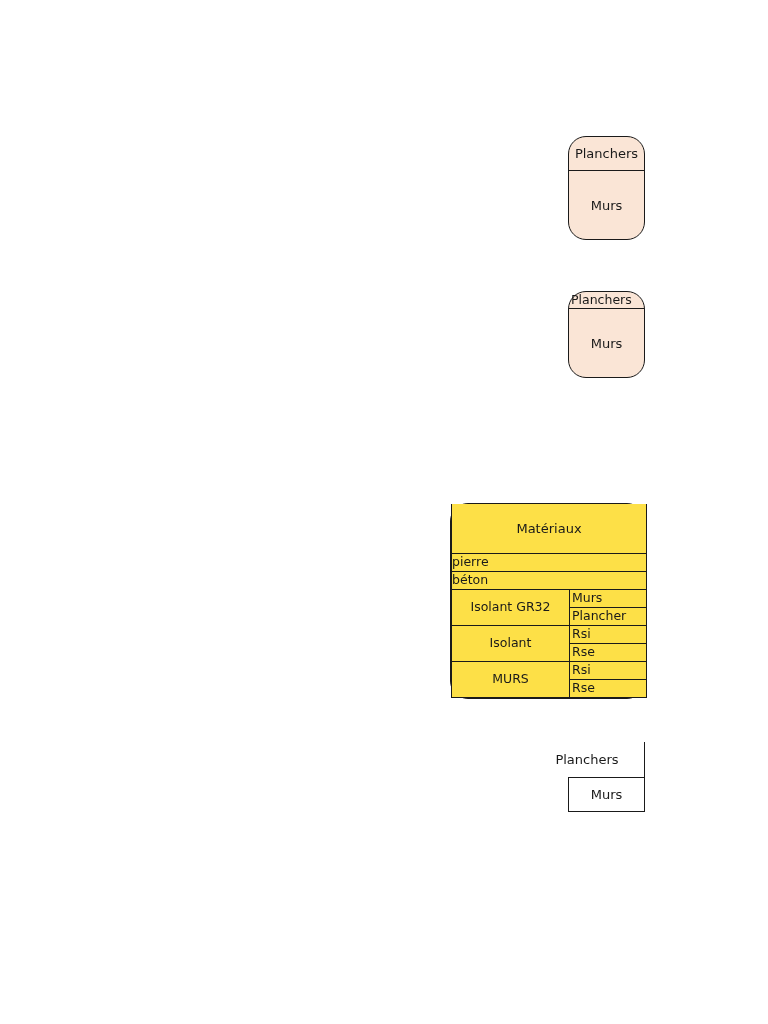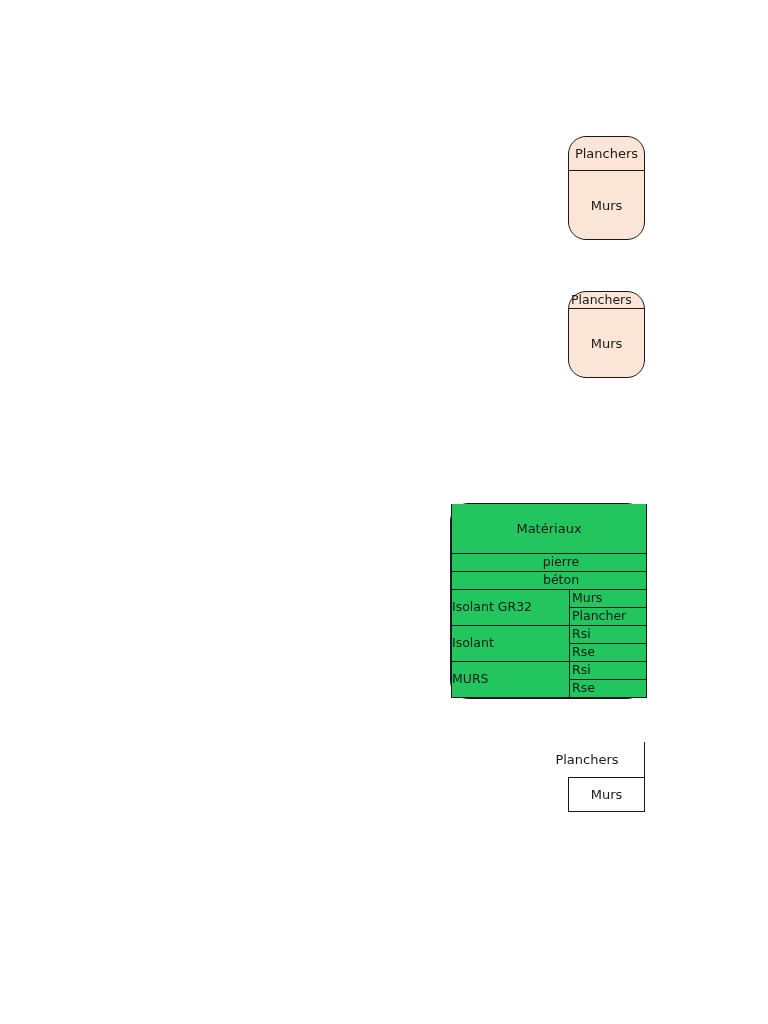--- a/index.html
+++ b/index.html
@@ -95,33 +95,32 @@
     border-collapse: collapse;
     width: 100%;
     table-layout: fixed;
   }
   #materials-table td {
     border: 1px solid #1a1a1a;
     font-size: 12.5px;
     padding: 0;
     height: 17px;
     line-height: 1;
-    background: #22c55e;
+    background: #fde047;
   }
   #materials-table td.head {
     height: 49px;
     text-align: center;
     font-size: 13px;
     border-top: none;
   }
   #materials-table td.wide-center {
-    text-align: center;
-    padding-left: 24px;
   }
   #materials-table td.label-cell {
+    text-align: center;
     font-size: 12.5px;
   }
   #materials-table td.sub-cell {
     text-align: left;
     padding-left: 2px;
     font-size: 12.5px;
   }
   #materials-table col.c1 { width: 118px; }
   #materials-table col.c2 { width: 77px; }
 </style>

